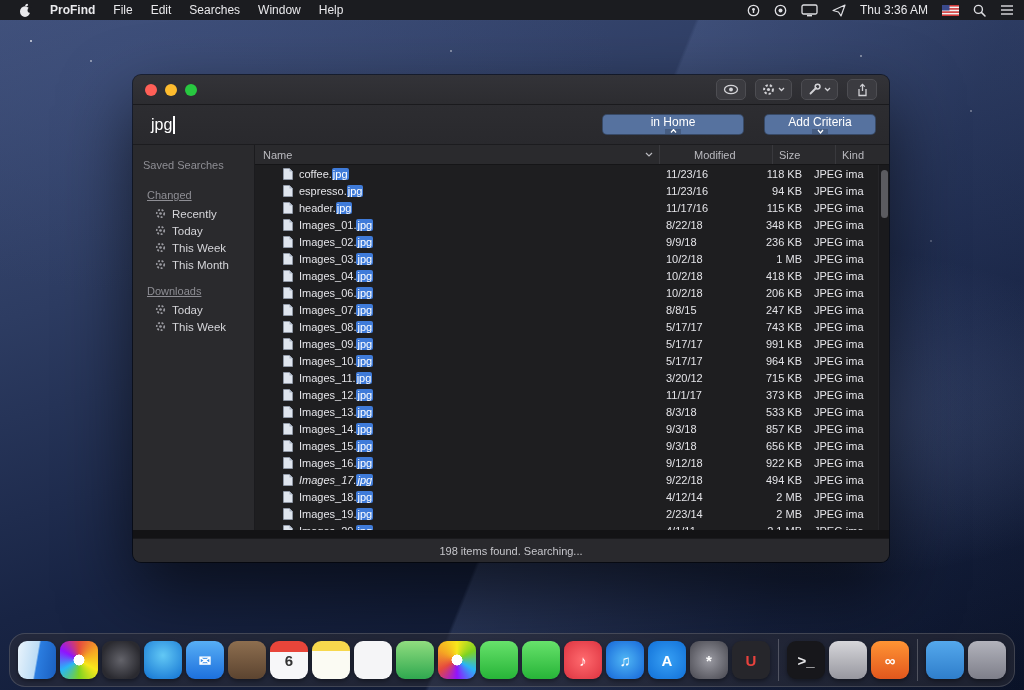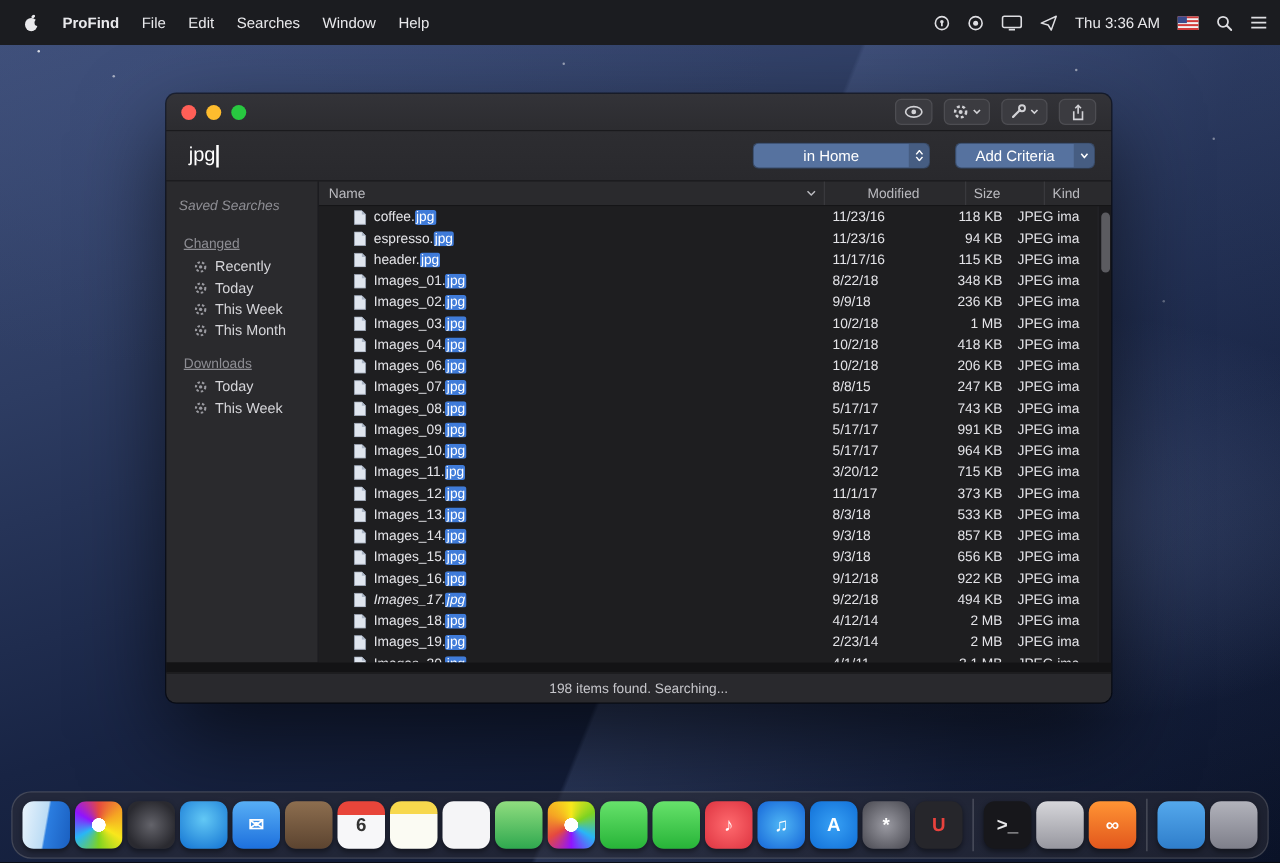--- a/index.html
+++ b/index.html
@@ -15,21 +15,21 @@
     background:linear-gradient(112deg, transparent 54%, rgba(100,120,170,0.25) 54.3%, rgba(45,60,100,0.16) 78%, transparent 100%); }
   .stars { position:absolute; top:40px; left:30px; width:2px; height:2px; border-radius:50%;
     background:rgba(255,255,255,0.8);
     box-shadow: 60px 20px rgba(255,255,255,.55), 200px 60px rgba(255,255,255,.4),
       420px 10px rgba(255,255,255,.5), 640px 45px rgba(255,255,255,.35),
       830px 15px rgba(255,255,255,.5), 940px 70px rgba(255,255,255,.4),
       310px 120px rgba(255,255,255,.3), 740px 130px rgba(255,255,255,.3),
       120px 170px rgba(255,255,255,.25), 900px 200px rgba(255,255,255,.3); }
 
   
-  .menubar { position:absolute; top:0; left:0; width:1024px; height:36px;
+  .menubar { position:absolute; top:0; left:0; width:1024px; height:20px;
     background:#1b1c20; color:#e9e9ec; display:flex; align-items:center;
     font-size:12px; z-index:50; }
   .mb-left { display:flex; align-items:center; padding-left:10px; }
   .apple { display:flex; align-items:center; padding:0 9px; }
   .mb-app { font-weight:bold; padding:0 9px; }
   .mitem { padding:0 9px; }
   .mb-right { margin-left:auto; display:flex; align-items:center; gap:14px; padding-right:10px; }
   .mb-right svg { display:block; }
   .mb-clock { font-size:12px; }
 
@@ -49,31 +49,31 @@
   .tbtn svg { display:block; }
 
   .searchrow { height:40px; flex:0 0 40px; background:linear-gradient(#2d2d31,#29292d);
     border-bottom:1px solid #1c1c1f; display:flex; align-items:center;
     padding:0 13px 0 18px; gap:20px; }
   .searchfield { flex:1; display:flex; align-items:center; color:#fff; font-size:16px; }
   .caret { display:inline-block; width:1.5px; height:18px; background:#fff; margin-left:1px;
     animation:blink 1.1s steps(2, start) infinite; }
   @keyframes blink { 50% { opacity:0; } }
   .popup { height:21px; border-radius:5px; background:#56729f; color:#fff; font-size:12px;
-    display:flex; align-items:center; overflow:hidden; border:1px solid rgba(0,0,0,0.35); }
+    display:flex; align-items:center; overflow:hidden; border:1px solid rgba(0,0,0,0.35);flex-direction:column; }
   .popup .plabel { flex:1; text-align:center; padding:0 6px; white-space:nowrap; }
   .popup .pcap { width:16px; height:100%; background:rgba(0,0,0,0.18);
     display:flex; flex-direction:column; align-items:center; justify-content:center; gap:1px; }
   .popup.scope { width:142px; }
   .popup.addc { width:112px; }
 
   .wbody { flex:1; display:flex; overflow:hidden; }
   .sidebar { width:122px; flex:0 0 122px; background:#2a2a2d; border-right:1px solid #1b1b1e;
     padding-top:10px; font-size:11px; color:#d5d5d9; }
-  .sb-head { color:#8e8e94; padding:4px 10px 6px 10px;font-style:italic; }
+  .sb-head { color:#8e8e94; padding:4px 10px 6px 10px; }
   .sb-section { color:#8e8e94; padding:12px 10px 4px 14px;text-decoration:underline; }
   .sb-item { display:flex; align-items:center; gap:6px; padding:2.5px 6px 2.5px 22px; font-size:11.5px; }
   .sb-item svg { flex:0 0 auto; }
 
   .main { position:relative; flex:1; overflow:hidden; background:#1e1e20; }
   .thead { height:20px; display:flex; background:#2a2a2d; border-bottom:1px solid #151517;
     color:#bababf; font-size:11px; align-items:center; }
   .th { height:100%; display:flex; align-items:center; border-right:1px solid #39393d;gap:29px; }
   .th-name { width:405px; padding:0 6px 0 8px; justify-content:space-between; }
   .th-mod { width:85px; padding-left:6px;margin-left:28px; }

